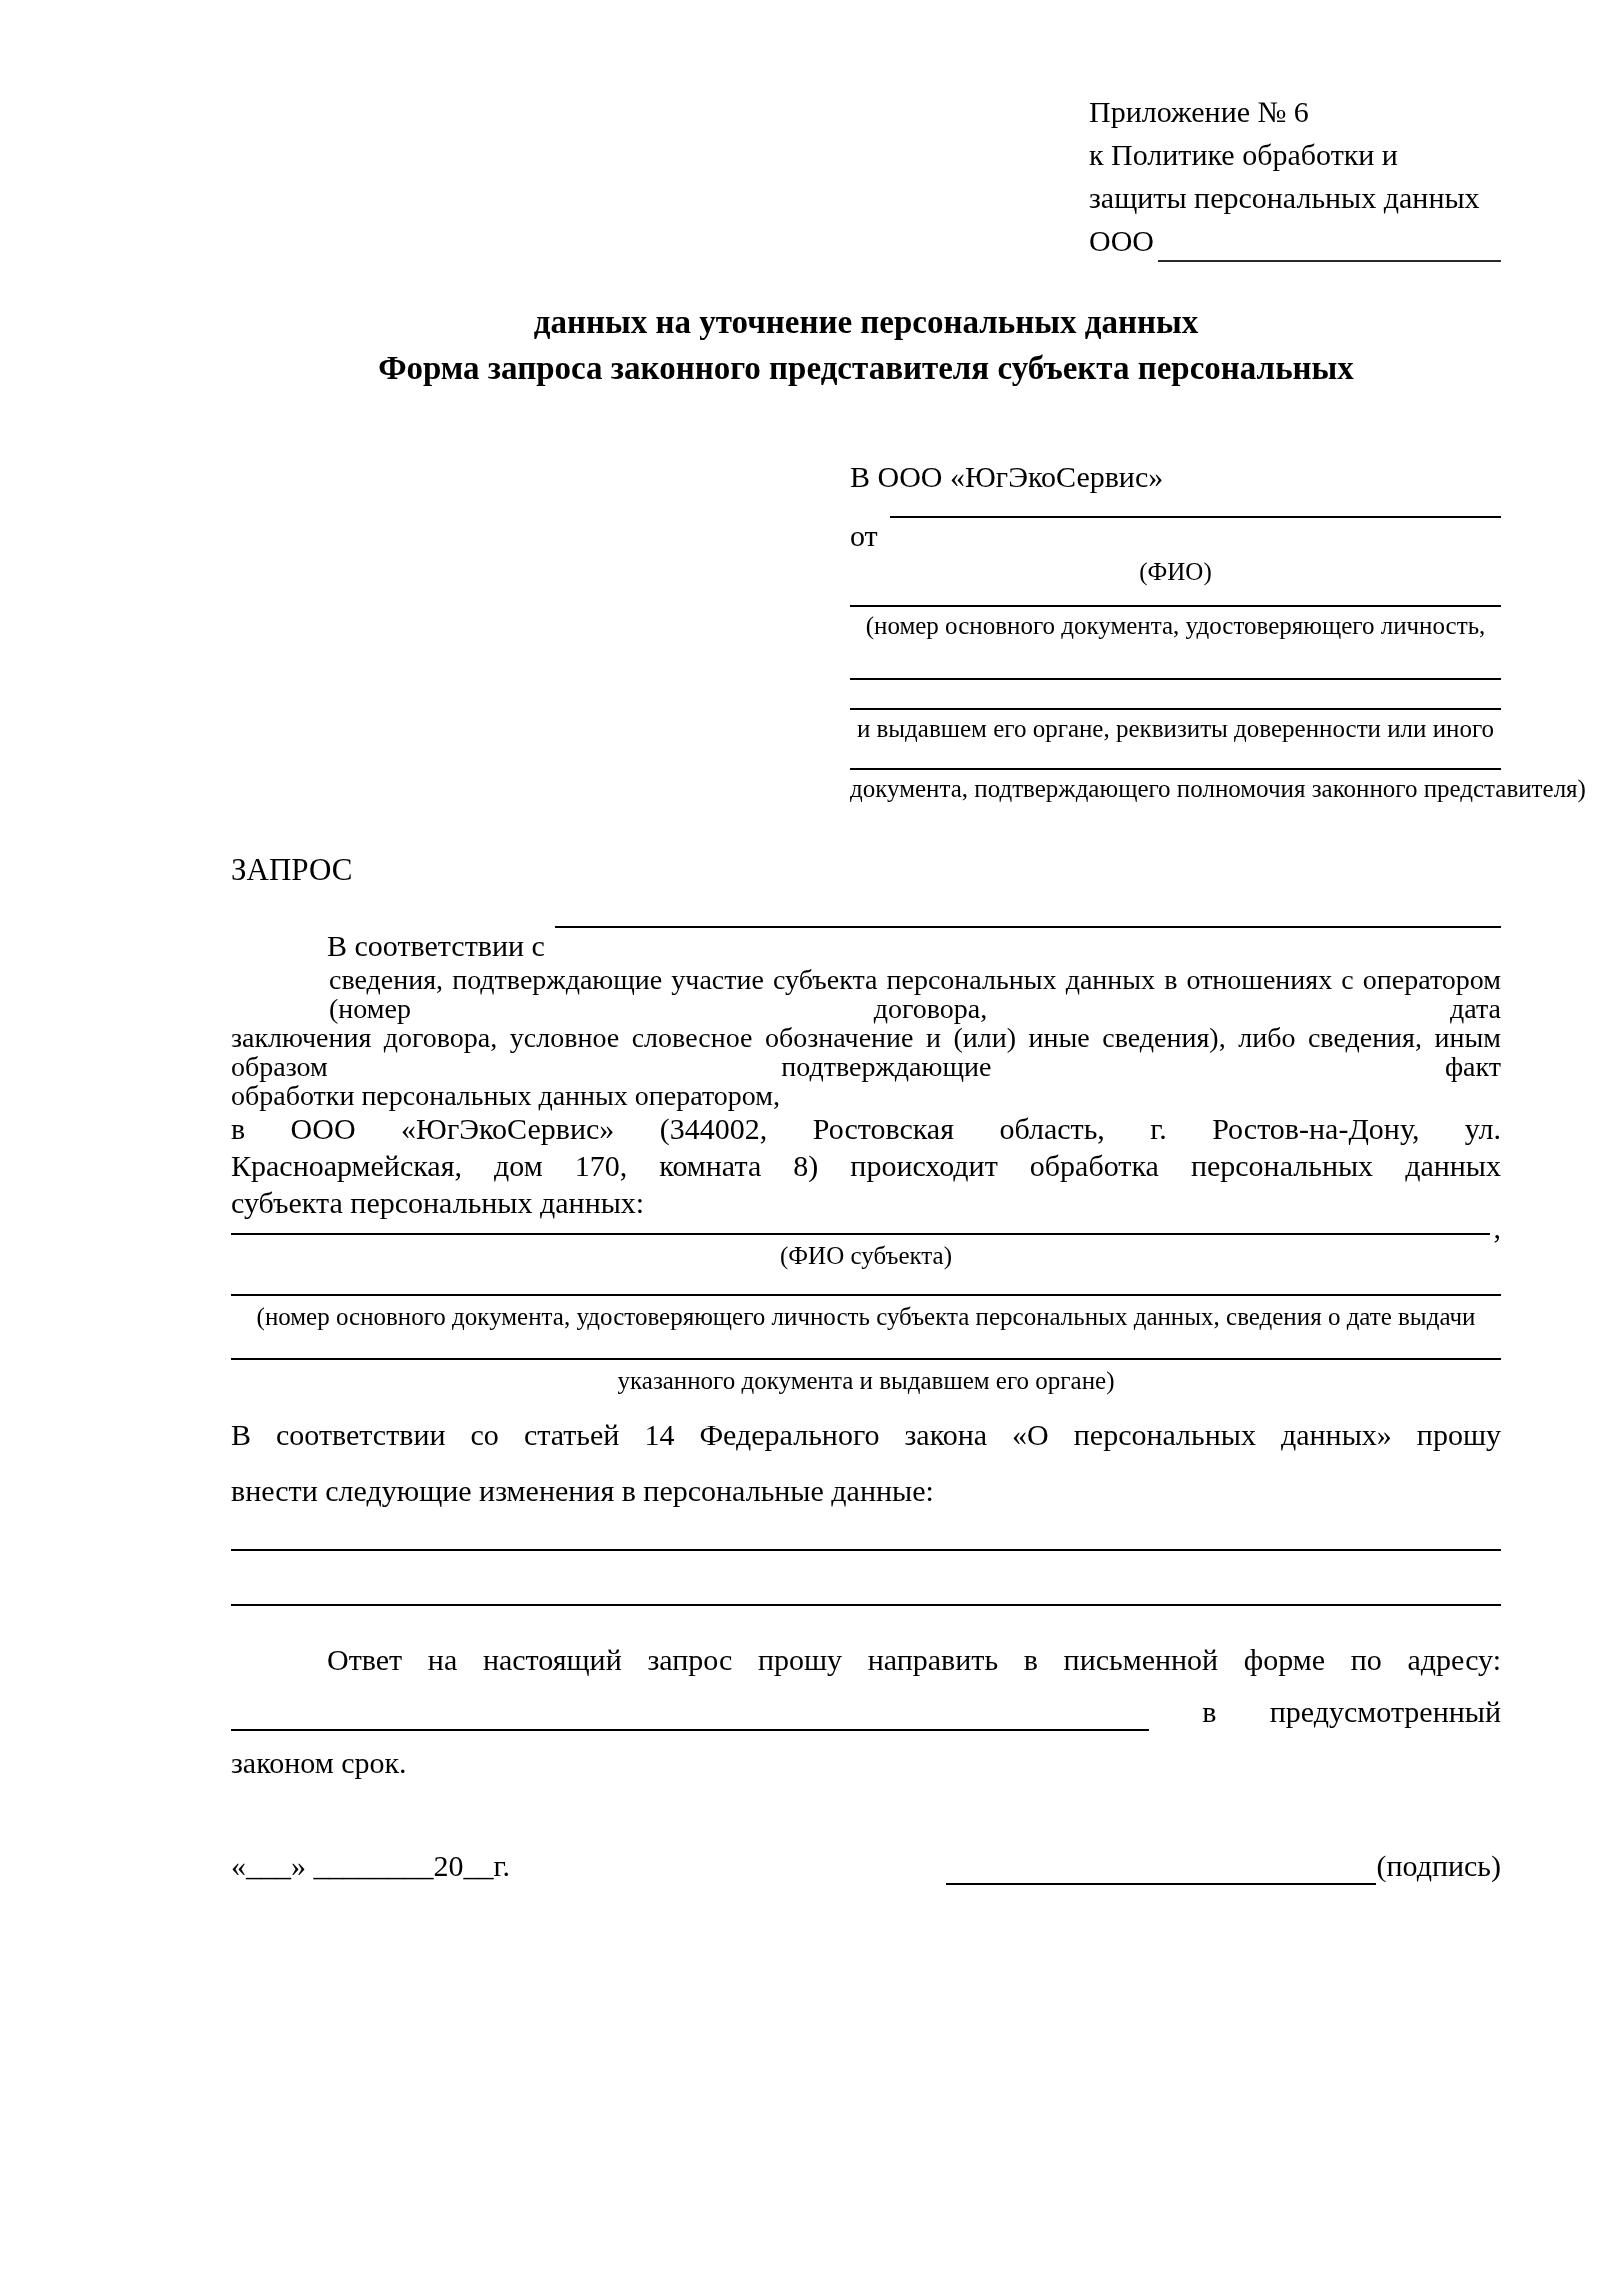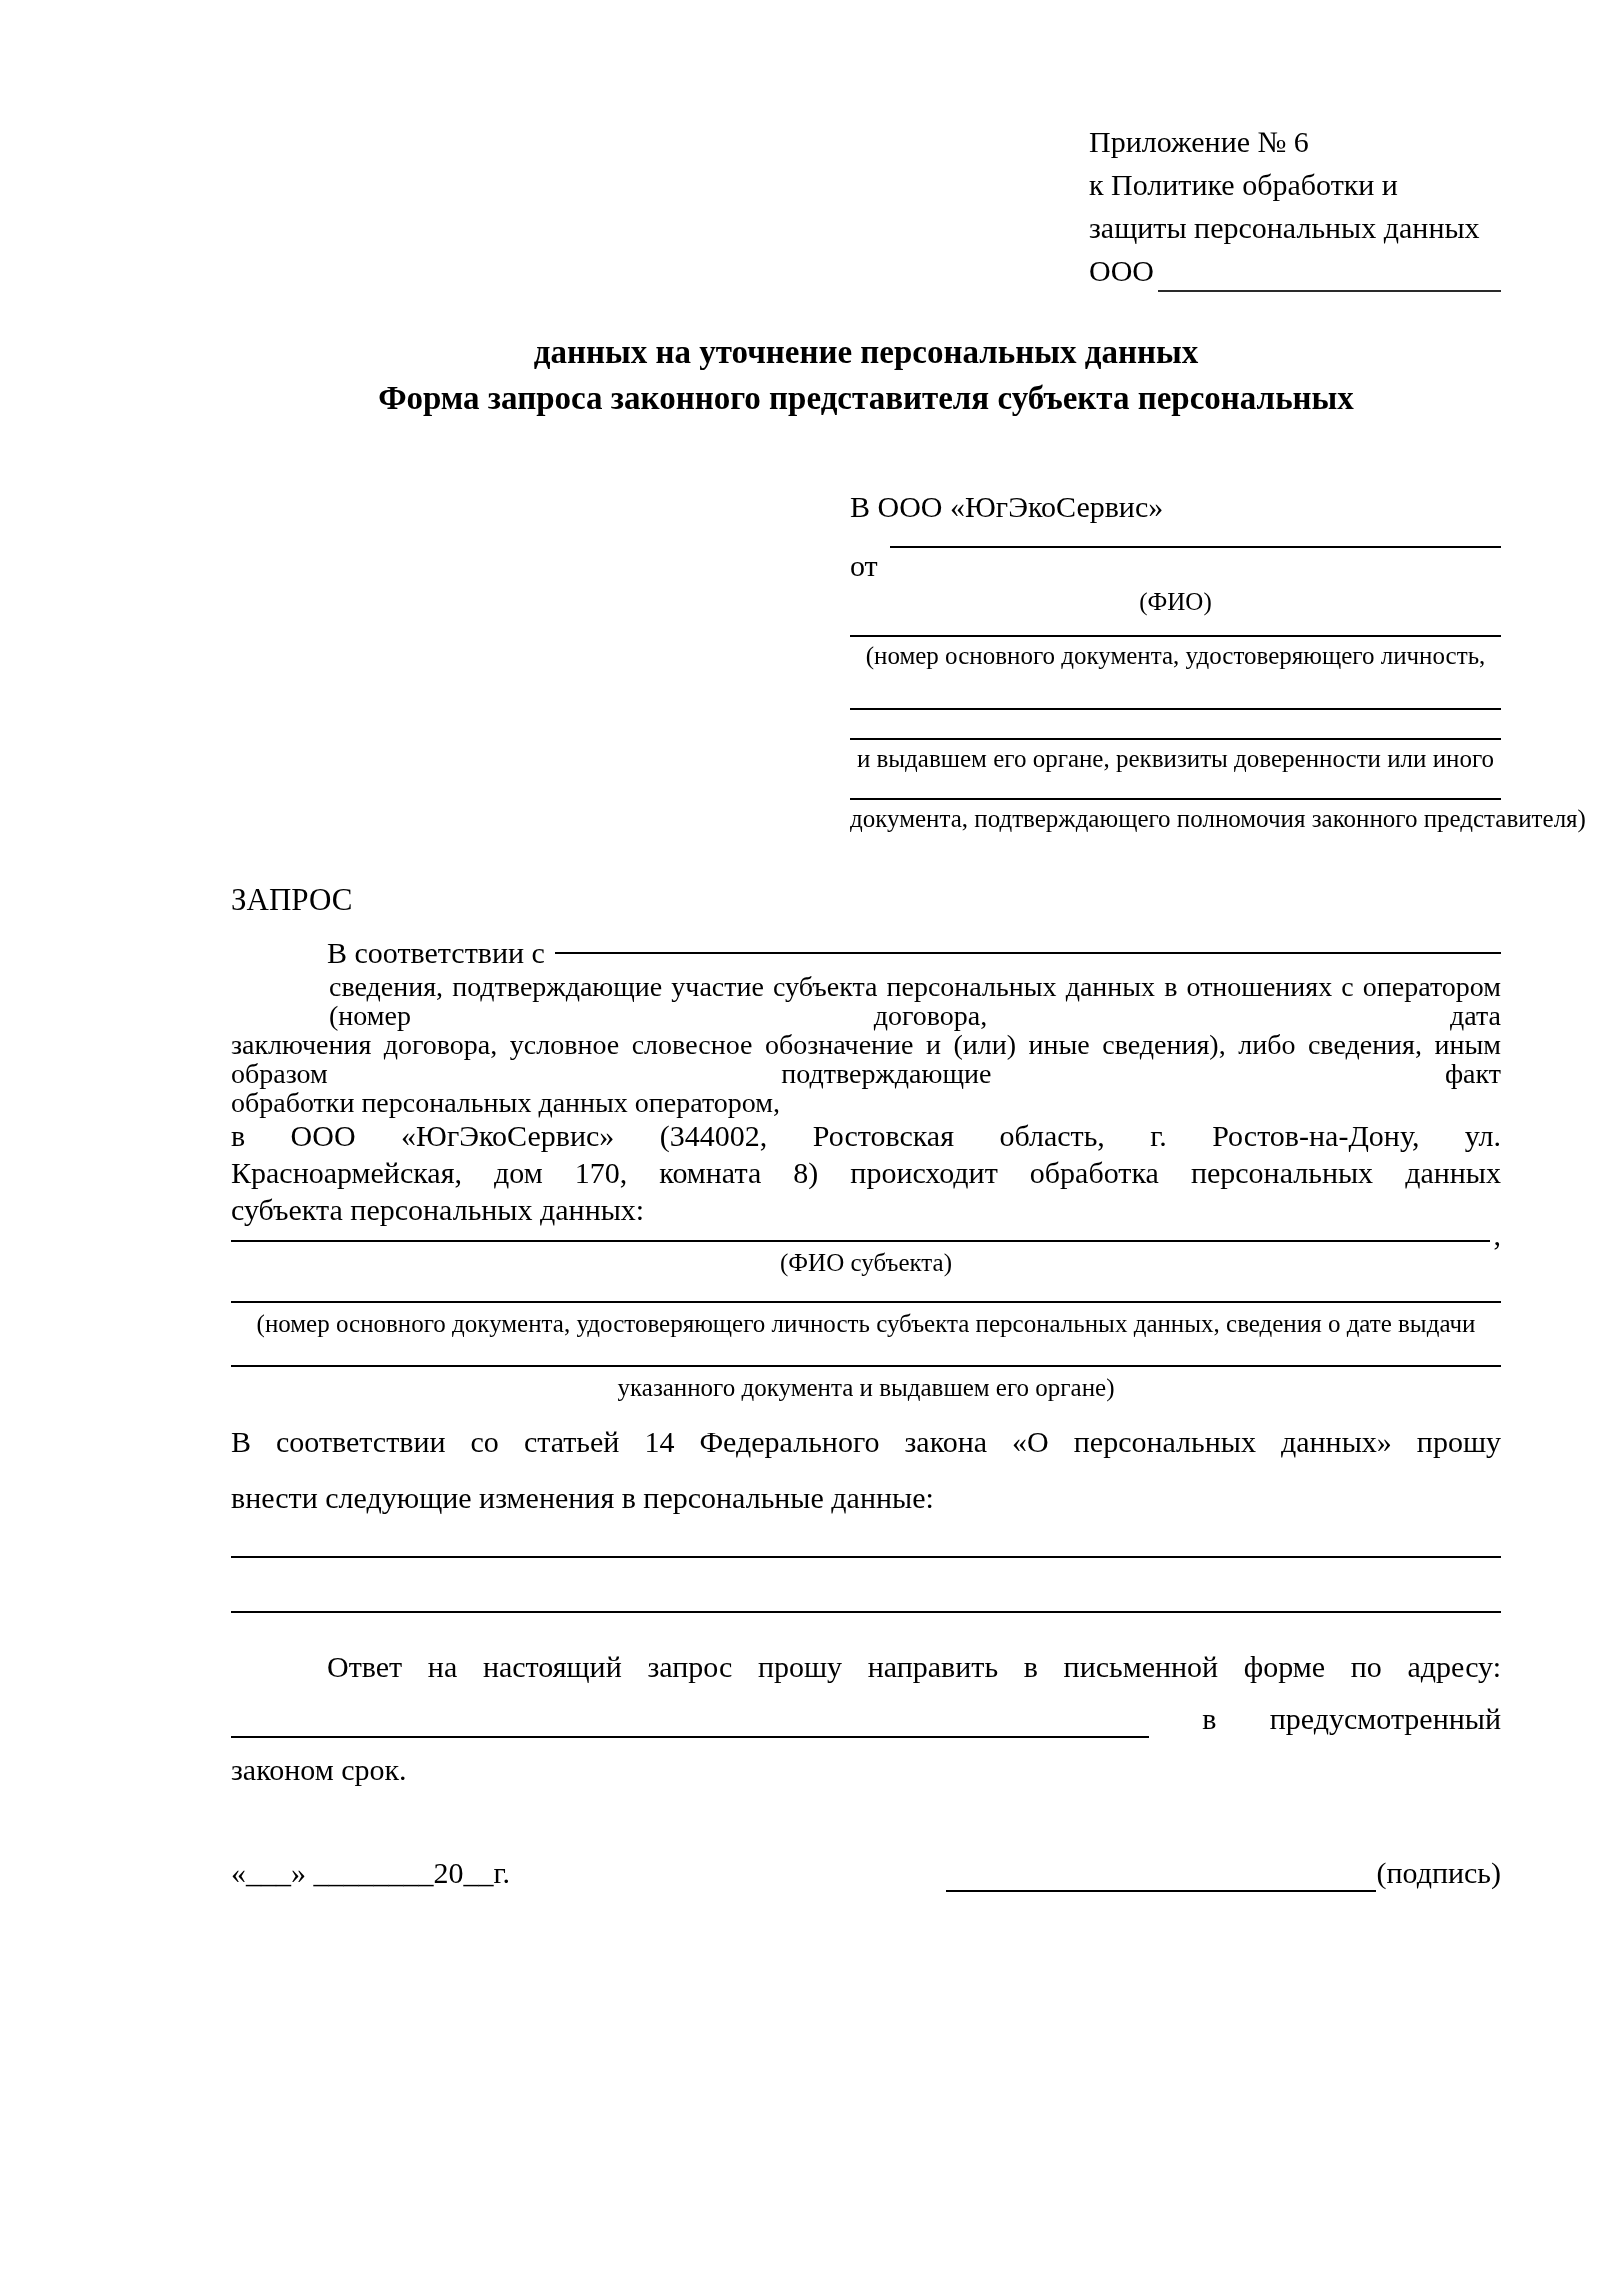--- a/index.html
+++ b/index.html
@@ -6,21 +6,21 @@
   .page{
     position:relative;
     width:1621px;height:2293px;
     margin:0 auto;
     background:#ffffff;
     color:#000;
     font-family:"Liberation Serif","DejaVu Serif",serif;
     font-size:30px;
     line-height:39px;
     box-sizing:border-box;
-    padding:120px 120px 0 231px; 
+    padding:90px 120px 0 231px; 
   }
   
   .appendix{width:412px;margin-left:auto;line-height:43px;}
   .appendix .row{display:flex;align-items:flex-end;}
   
   .title{margin-top:37px;text-align:center;font-weight:bold;font-size:33px;line-height:46px;}
   
   .addressee{margin-left:619px;width:651px;margin-top:66px;}
   .from-row{display:flex;align-items:flex-start;margin-top:19.6px;}
   .from-row .lbl{flex:none;padding-right:11.8px;}
@@ -29,21 +29,21 @@
   .caption{font-size:25px;line-height:29px;text-align:center;white-space:nowrap;}
   .caption.fio{margin-top:2px;}
   .rule{height:0;border-bottom:2.9px solid #000;}
   .addressee .rule.r1{margin-top:19.6px;}
   .addressee .rule.r2{margin-top:38px;}
   .addressee .rule.r3{margin-top:28px;}
   .addressee .rule.r4{margin-top:25.5px;}
   .addressee .caption.c{margin-top:3.9px;}
   
   .zapros{margin-top:47px;font-size:31px;}
-  .intro-row{display:flex;align-items:center;margin-top:14px;}
+  .intro-row{display:flex;align-items:flex-start;margin-top:37px;}
   .intro-row .lbl{flex:none;margin-left:96px;padding-right:9.8px;}
   .small-par{font-size:28px;line-height:29px;}
   .jl{text-align:justify;text-align-last:justify;}
   .small-par .ind{padding-left:98px;}
   .body-par{line-height:37px;}
   .comma-row{display:flex;align-items:flex-end;height:13.7px;line-height:13.7px;}
   .comma-row .comma{flex:none;padding-left:3.9px;}
   .caption.full{margin-top:5.9px;}
   .rule.full1{margin-top:24.5px;}
   .rule.full2{margin-top:26.5px;}

